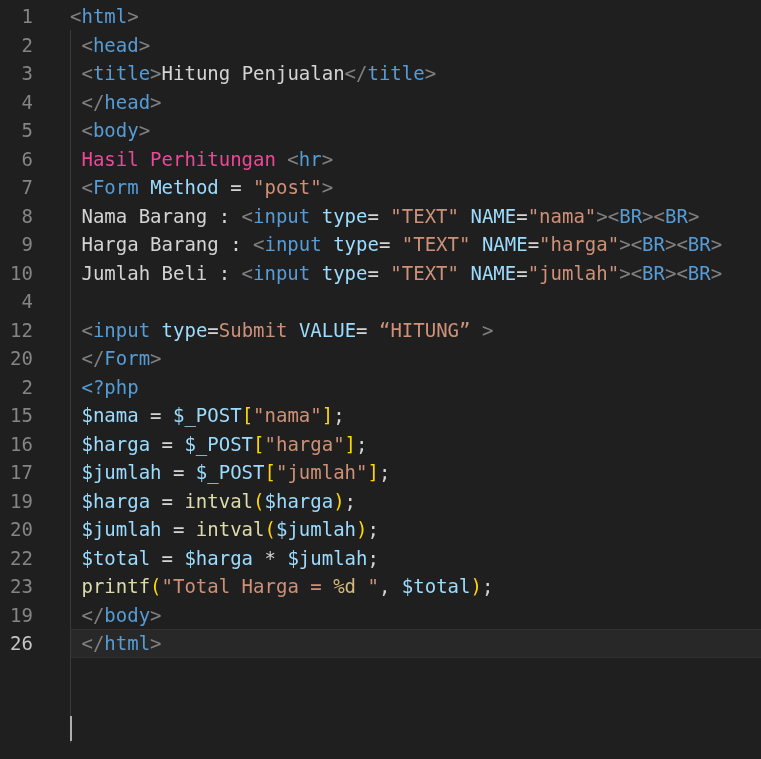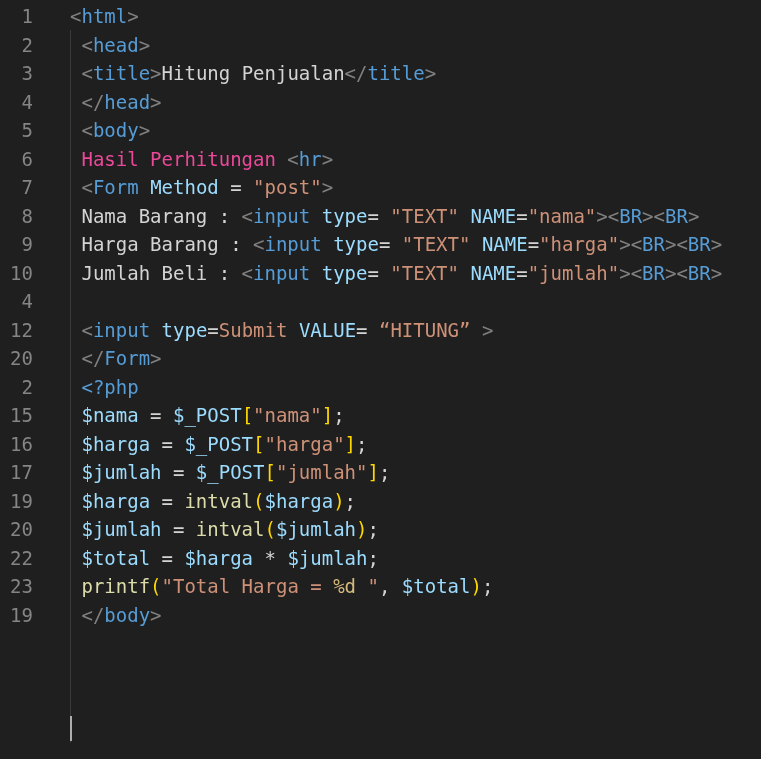--- a/index.html
+++ b/index.html
@@ -87,15 +87,16 @@
       <div class="row"><span class="gutter">20</span><span class="code"><span style="color: rgb(212, 212, 212);"> </span><span style="color: rgb(128, 128, 128);">&lt;/</span><span style="color: rgb(86, 156, 214);">Form</span><span style="color: rgb(128, 128, 128);">&gt;</span></span></div>
       <div class="row"><span class="gutter">2</span><span class="code"><span style="color: rgb(212, 212, 212);"> </span><span style="color: rgb(86, 156, 214);">&lt;?php</span></span></div>
       <div class="row"><span class="gutter">15</span><span class="code"><span style="color: rgb(212, 212, 212);"> </span><span style="color: rgb(156, 220, 254);">$nama</span><span style="color: rgb(212, 212, 212);"> = </span><span style="color: rgb(156, 220, 254);">$_POST</span><span style="color: rgb(255, 215, 0);">[</span><span style="color: rgb(206, 145, 120);">"nama"</span><span style="color: rgb(255, 215, 0);">]</span><span style="color: rgb(212, 212, 212);">;</span></span></div>
       <div class="row"><span class="gutter">16</span><span class="code"><span style="color: rgb(212, 212, 212);"> </span><span style="color: rgb(156, 220, 254);">$harga</span><span style="color: rgb(212, 212, 212);"> = </span><span style="color: rgb(156, 220, 254);">$_POST</span><span style="color: rgb(255, 215, 0);">[</span><span style="color: rgb(206, 145, 120);">"harga"</span><span style="color: rgb(255, 215, 0);">]</span><span style="color: rgb(212, 212, 212);">;</span></span></div>
       <div class="row"><span class="gutter">17</span><span class="code"><span style="color: rgb(212, 212, 212);"> </span><span style="color: rgb(156, 220, 254);">$jumlah</span><span style="color: rgb(212, 212, 212);"> = </span><span style="color: rgb(156, 220, 254);">$_POST</span><span style="color: rgb(255, 215, 0);">[</span><span style="color: rgb(206, 145, 120);">"jumlah"</span><span style="color: rgb(255, 215, 0);">]</span><span style="color: rgb(212, 212, 212);">;</span></span></div>
       <div class="row"><span class="gutter">19</span><span class="code"><span style="color: rgb(212, 212, 212);"> </span><span style="color: rgb(156, 220, 254);">$harga</span><span style="color: rgb(212, 212, 212);"> = </span><span style="color: rgb(220, 220, 170);">intval</span><span style="color: rgb(255, 215, 0);">(</span><span style="color: rgb(156, 220, 254);">$harga</span><span style="color: rgb(255, 215, 0);">)</span><span style="color: rgb(212, 212, 212);">;</span></span></div>
       <div class="row"><span class="gutter">20</span><span class="code"><span style="color: rgb(212, 212, 212);"> </span><span style="color: rgb(156, 220, 254);">$jumlah</span><span style="color: rgb(212, 212, 212);"> = </span><span style="color: rgb(220, 220, 170);">intval</span><span style="color: rgb(255, 215, 0);">(</span><span style="color: rgb(156, 220, 254);">$jumlah</span><span style="color: rgb(255, 215, 0);">)</span><span style="color: rgb(212, 212, 212);">;</span></span></div>
       <div class="row"><span class="gutter">22</span><span class="code"><span style="color: rgb(212, 212, 212);"> </span><span style="color: rgb(156, 220, 254);">$total</span><span style="color: rgb(212, 212, 212);"> = </span><span style="color: rgb(156, 220, 254);">$harga</span><span style="color: rgb(212, 212, 212);"> * </span><span style="color: rgb(156, 220, 254);">$jumlah</span><span style="color: rgb(212, 212, 212);">;</span></span></div>
       <div class="row"><span class="gutter">23</span><span class="code"><span style="color: rgb(212, 212, 212);"> </span><span style="color: rgb(220, 220, 170);">printf</span><span style="color: rgb(255, 215, 0);">(</span><span style="color: rgb(206, 145, 120);">"Total Harga = </span><span style="color: rgb(215, 186, 125);">%d</span><span style="color: rgb(206, 145, 120);"> "</span><span style="color: rgb(212, 212, 212);">, </span><span style="color: rgb(156, 220, 254);">$total</span><span style="color: rgb(255, 215, 0);">)</span><span style="color: rgb(212, 212, 212);">;</span></span></div>
       <div class="row"><span class="gutter">19</span><span class="code"><span style="color: rgb(212, 212, 212);"> </span><span style="color: rgb(128, 128, 128);">&lt;/</span><span style="color: rgb(86, 156, 214);">body</span><span style="color: rgb(128, 128, 128);">&gt;</span></span></div>
+      <div class="row current"><span class="gutter">26</span><span class="code"><span style="color: rgb(212, 212, 212);"> </span><span style="color: rgb(128, 128, 128);">&lt;/</span><span style="color: rgb(86, 156, 214);">html</span><span style="color: rgb(128, 128, 128);">&gt;</span></span></div>
     </div>
   <div class="cursor"></div>
 </div>
 
 </body></html>

